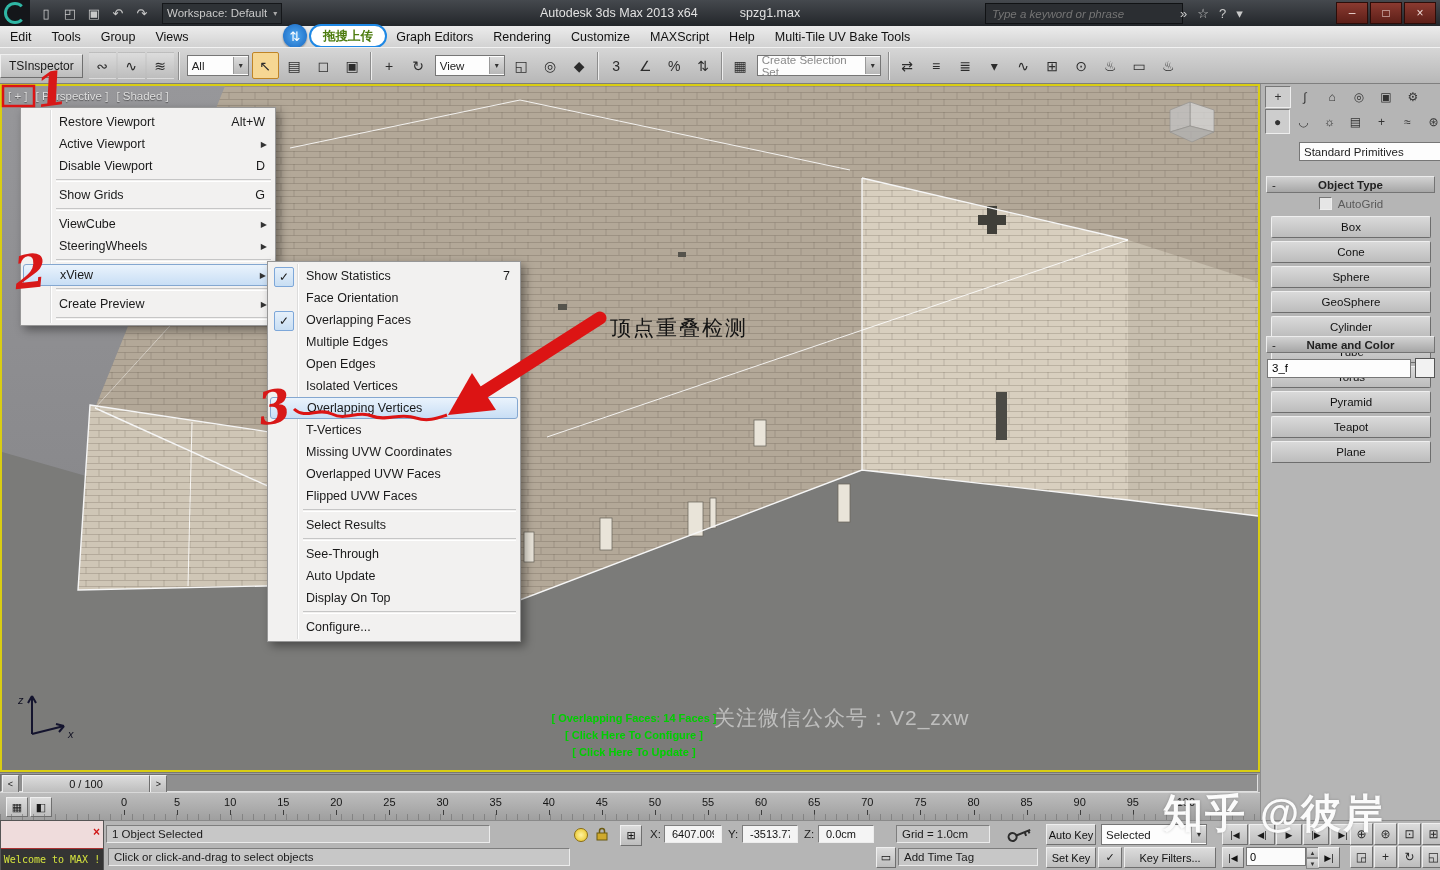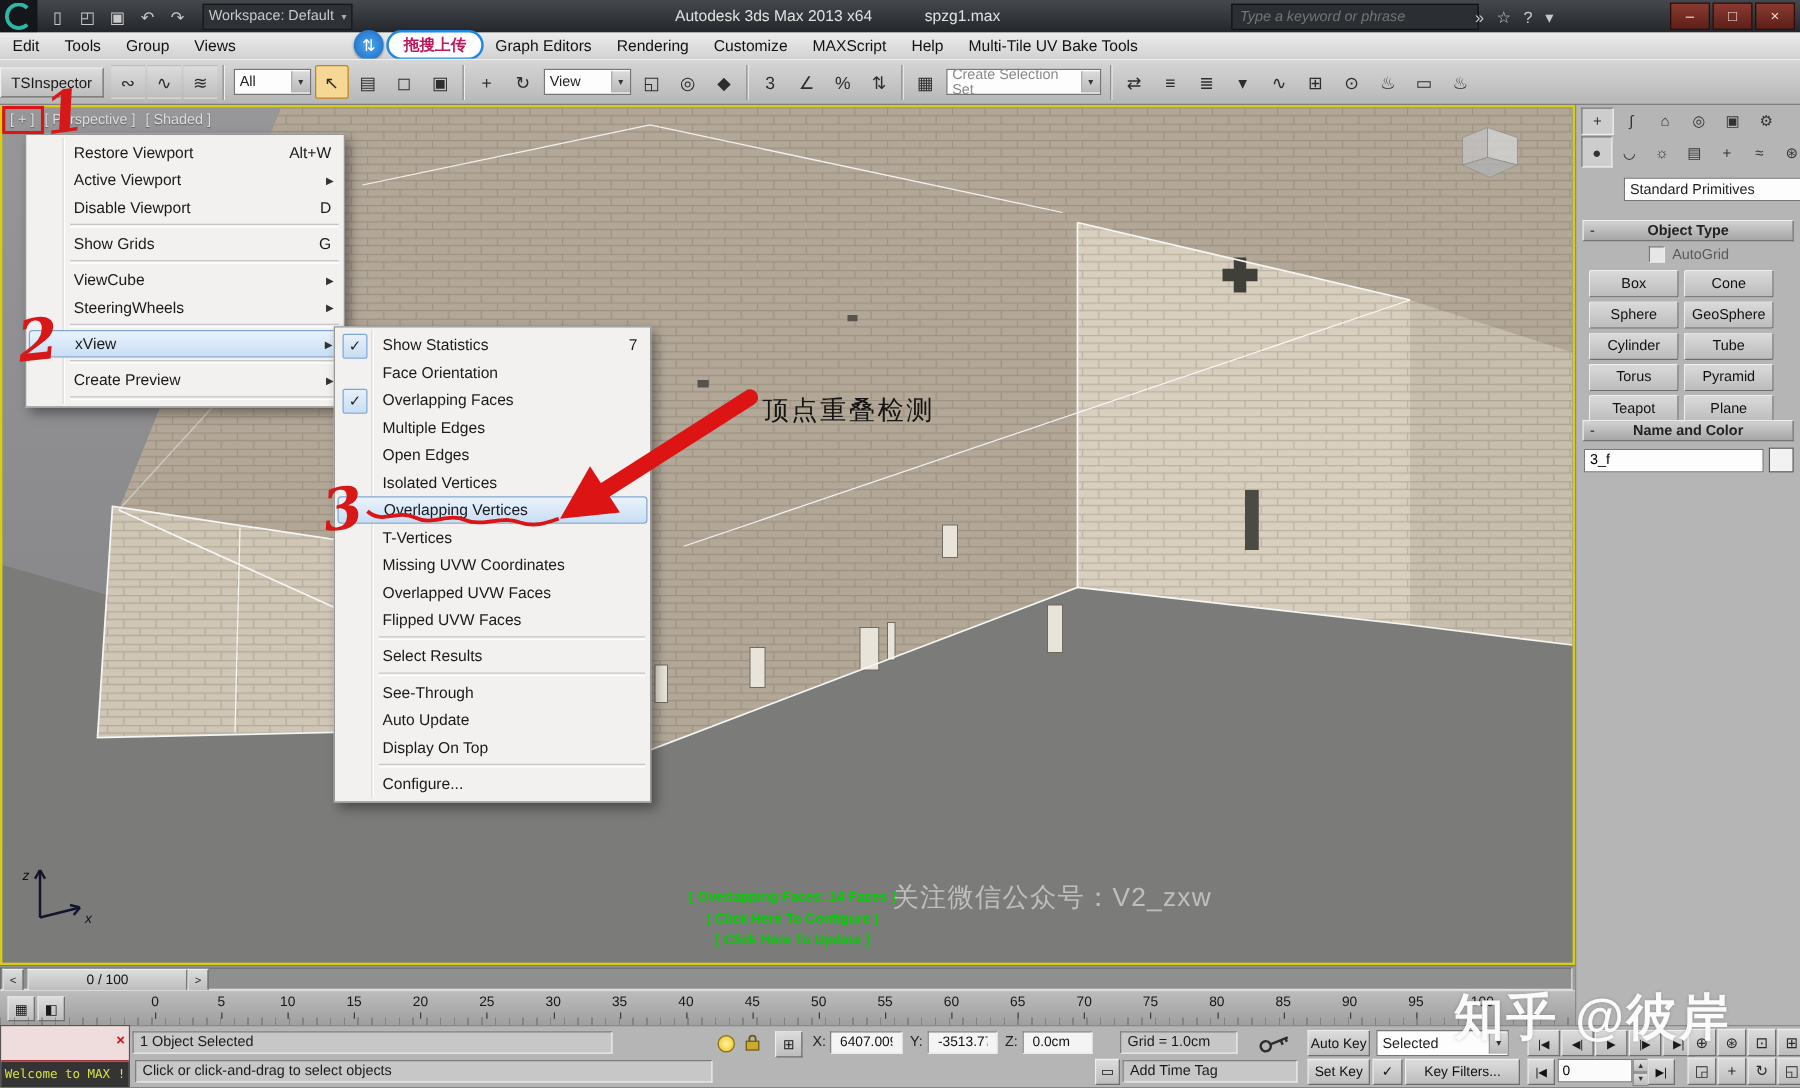--- a/index.html
+++ b/index.html
@@ -24,21 +24,21 @@
           color:#f0dcd8;font-size:12px;display:flex;align-items:center;justify-content:center;}
   
   .menubar{position:absolute;left:0;top:26px;width:1440px;height:21px;background:linear-gradient(#ececec,#d2d2d2);
     border-bottom:1px solid #9a9a9a;display:flex;align-items:center;font-size:12.5px;z-index:40;}
   .menu-it{padding:0 10px;height:21px;display:flex;align-items:center;color:#111;}
   .menu-spacer{width:112px;}
   .upload-pill{position:absolute;left:283px;top:-2px;display:flex;align-items:center;z-index:45;}
   .pill-circle{width:24px;height:24px;border-radius:50%;background:radial-gradient(#51a8f0,#1565c0);color:#fff;
     display:flex;align-items:center;justify-content:center;font-size:13px;box-shadow:0 1px 2px rgba(0,0,0,.4);}
   .pill-body{margin-left:2px;height:20px;background:#fff;border:2px solid #1e88e5;border-radius:12px;
-    color:#be185d;font-size:12.5px;font-weight:bold;display:flex;align-items:center;padding:0 12px;}
+    color:#4d7c0f;font-size:12.5px;font-weight:bold;display:flex;align-items:center;padding:0 12px;}
   
   .toolbar{position:absolute;left:0;top:47px;width:1440px;height:37px;background:linear-gradient(#d6d6d6,#b7b7b7);
     border-top:1px solid #f2f2f2;border-bottom:1px solid #7f7f7f;display:flex;align-items:center;padding-left:0;z-index:40;box-sizing:border-box;}
   .raised{background:linear-gradient(#dcdcdc,#bdbdbd);border:1px solid;border-color:#efefef #6f6f6f #6f6f6f #efefef;}
   .tsi-btn{height:22px;padding:0 8px;display:flex;align-items:center;font-size:12px;margin-right:6px;}
   .vsep{width:0;height:28px;border-left:1px solid #8d8d8d;border-right:1px solid #eee;margin:0 4px;}
   .tbgroup{display:flex;align-items:center;gap:2px;}
   .tbi{width:25px;height:25px;display:flex;align-items:center;justify-content:center;font-size:14px;color:#2c2c2c;border:1px solid transparent;}
   .tbi.active{background:#f6d793;border:1px solid #bf8426;border-radius:2px;}
   .combo{display:flex;align-items:center;height:19px;background:#fdfdfd;border:1px solid #767676;font-size:11.5px;padding-left:4px;margin:0 3px;color:#222;}
@@ -74,21 +74,21 @@
   .cp-cats{position:absolute;left:4px;top:25px;display:flex;gap:1px;}
   .cpcat{width:23px;height:23px;display:flex;align-items:center;justify-content:center;font-size:12px;color:#333;border:1px solid transparent;}
   .cptab.active,.cpcat.active{background:#cdcdcd;border:1px solid;border-color:#777 #eee #eee #777;}
   .cp-combo{position:absolute;left:6px;top:58px;width:166px;box-sizing:border-box;margin-left:32px;}
   .roll{position:absolute;left:5px;width:169px;height:17px;background:linear-gradient(#d2d2d2,#a6a6a6);
     border:1px solid;border-color:#ececec #747474 #747474 #ececec;display:flex;align-items:center;justify-content:center;
     font-size:11.5px;font-weight:bold;color:#222;box-sizing:border-box;}
   .roll .minus{position:absolute;left:5px;font-weight:normal;}
   .autogrid{position:absolute;left:0;top:113px;width:180px;display:flex;align-items:center;justify-content:center;gap:6px;color:#5a5a5a;font-size:11.5px;}
   .agbox{width:11px;height:11px;background:#e6e6e6;border:1px solid;border-color:#777 #eee #eee #777;}
-  .cp-grid{position:absolute;left:10px;top:132px;width:148px;display:grid;grid-template-columns:1fr 1fr;gap:3px 4px;}
+  .cp-grid{position:absolute;left:10px;top:132px;width:160px;display:grid;grid-template-columns:1fr;gap:3px 4px;}
   .cp-btn{height:20px;background:linear-gradient(#dadada,#bcbcbc);border:1px solid;border-color:#efefef #6d6d6d #6d6d6d #efefef;
     border-radius:2px;font-size:11.5px;display:flex;align-items:center;justify-content:center;color:#111;}
   .name-row{position:absolute;left:6px;top:274px;display:flex;gap:4px;align-items:center;}
   .name-row input{width:134px;height:17px;border:1px solid #777;background:#fdfdfd;font-size:11.5px;padding:0 4px;font-family:"Liberation Sans",sans-serif;}
   .swatch{width:18px;height:18px;background:#f2f2f2;border:1px solid #555;}
   
   .timeslider{position:absolute;left:0;top:772px;width:1260px;height:20px;background:#9d9d9d;border-top:1px solid #777;z-index:2;}
   .ts-track{position:absolute;left:0;top:1px;width:1258px;height:18px;background:#8f8f8f;border:1px solid;border-color:#6f6f6f #e0e0e0 #e0e0e0 #6f6f6f;box-sizing:border-box;}
   .ts-btn{position:absolute;top:2px;width:15px;height:16px;font-size:9px;display:flex;align-items:center;justify-content:center;}
   .ts-handle{position:absolute;left:22px;top:2px;width:126px;height:16px;font-size:11px;display:flex;align-items:center;justify-content:center;color:#111;}

